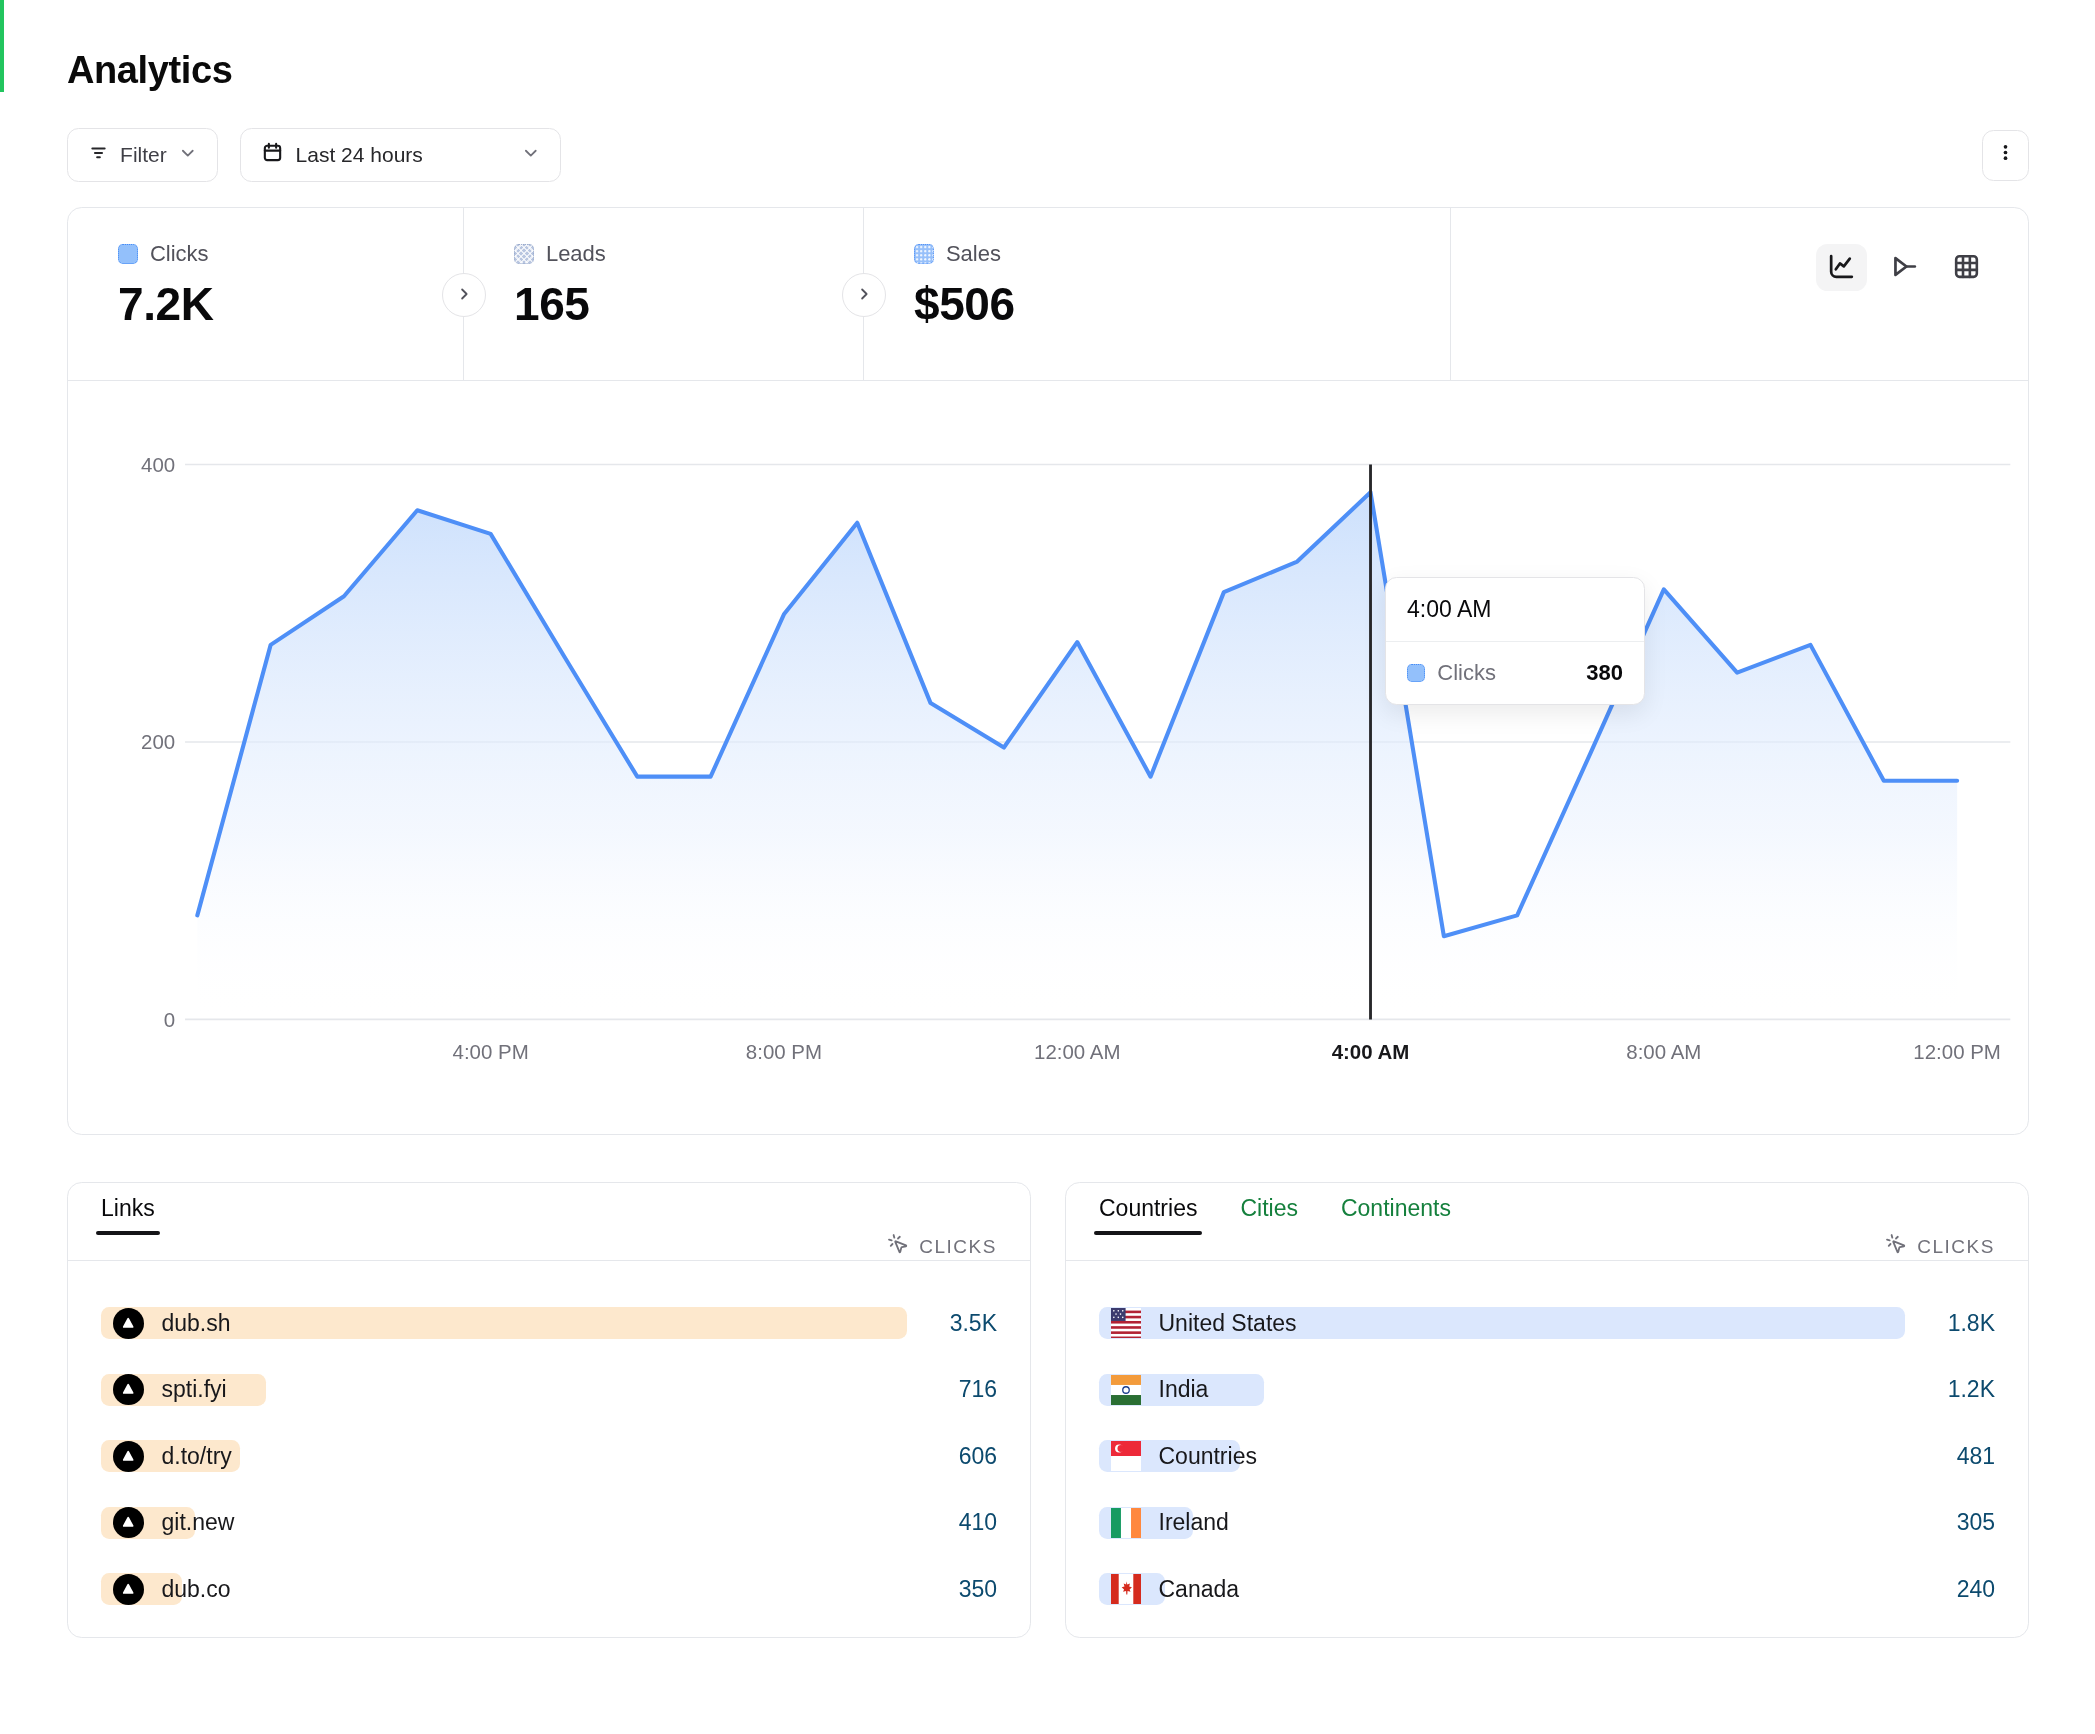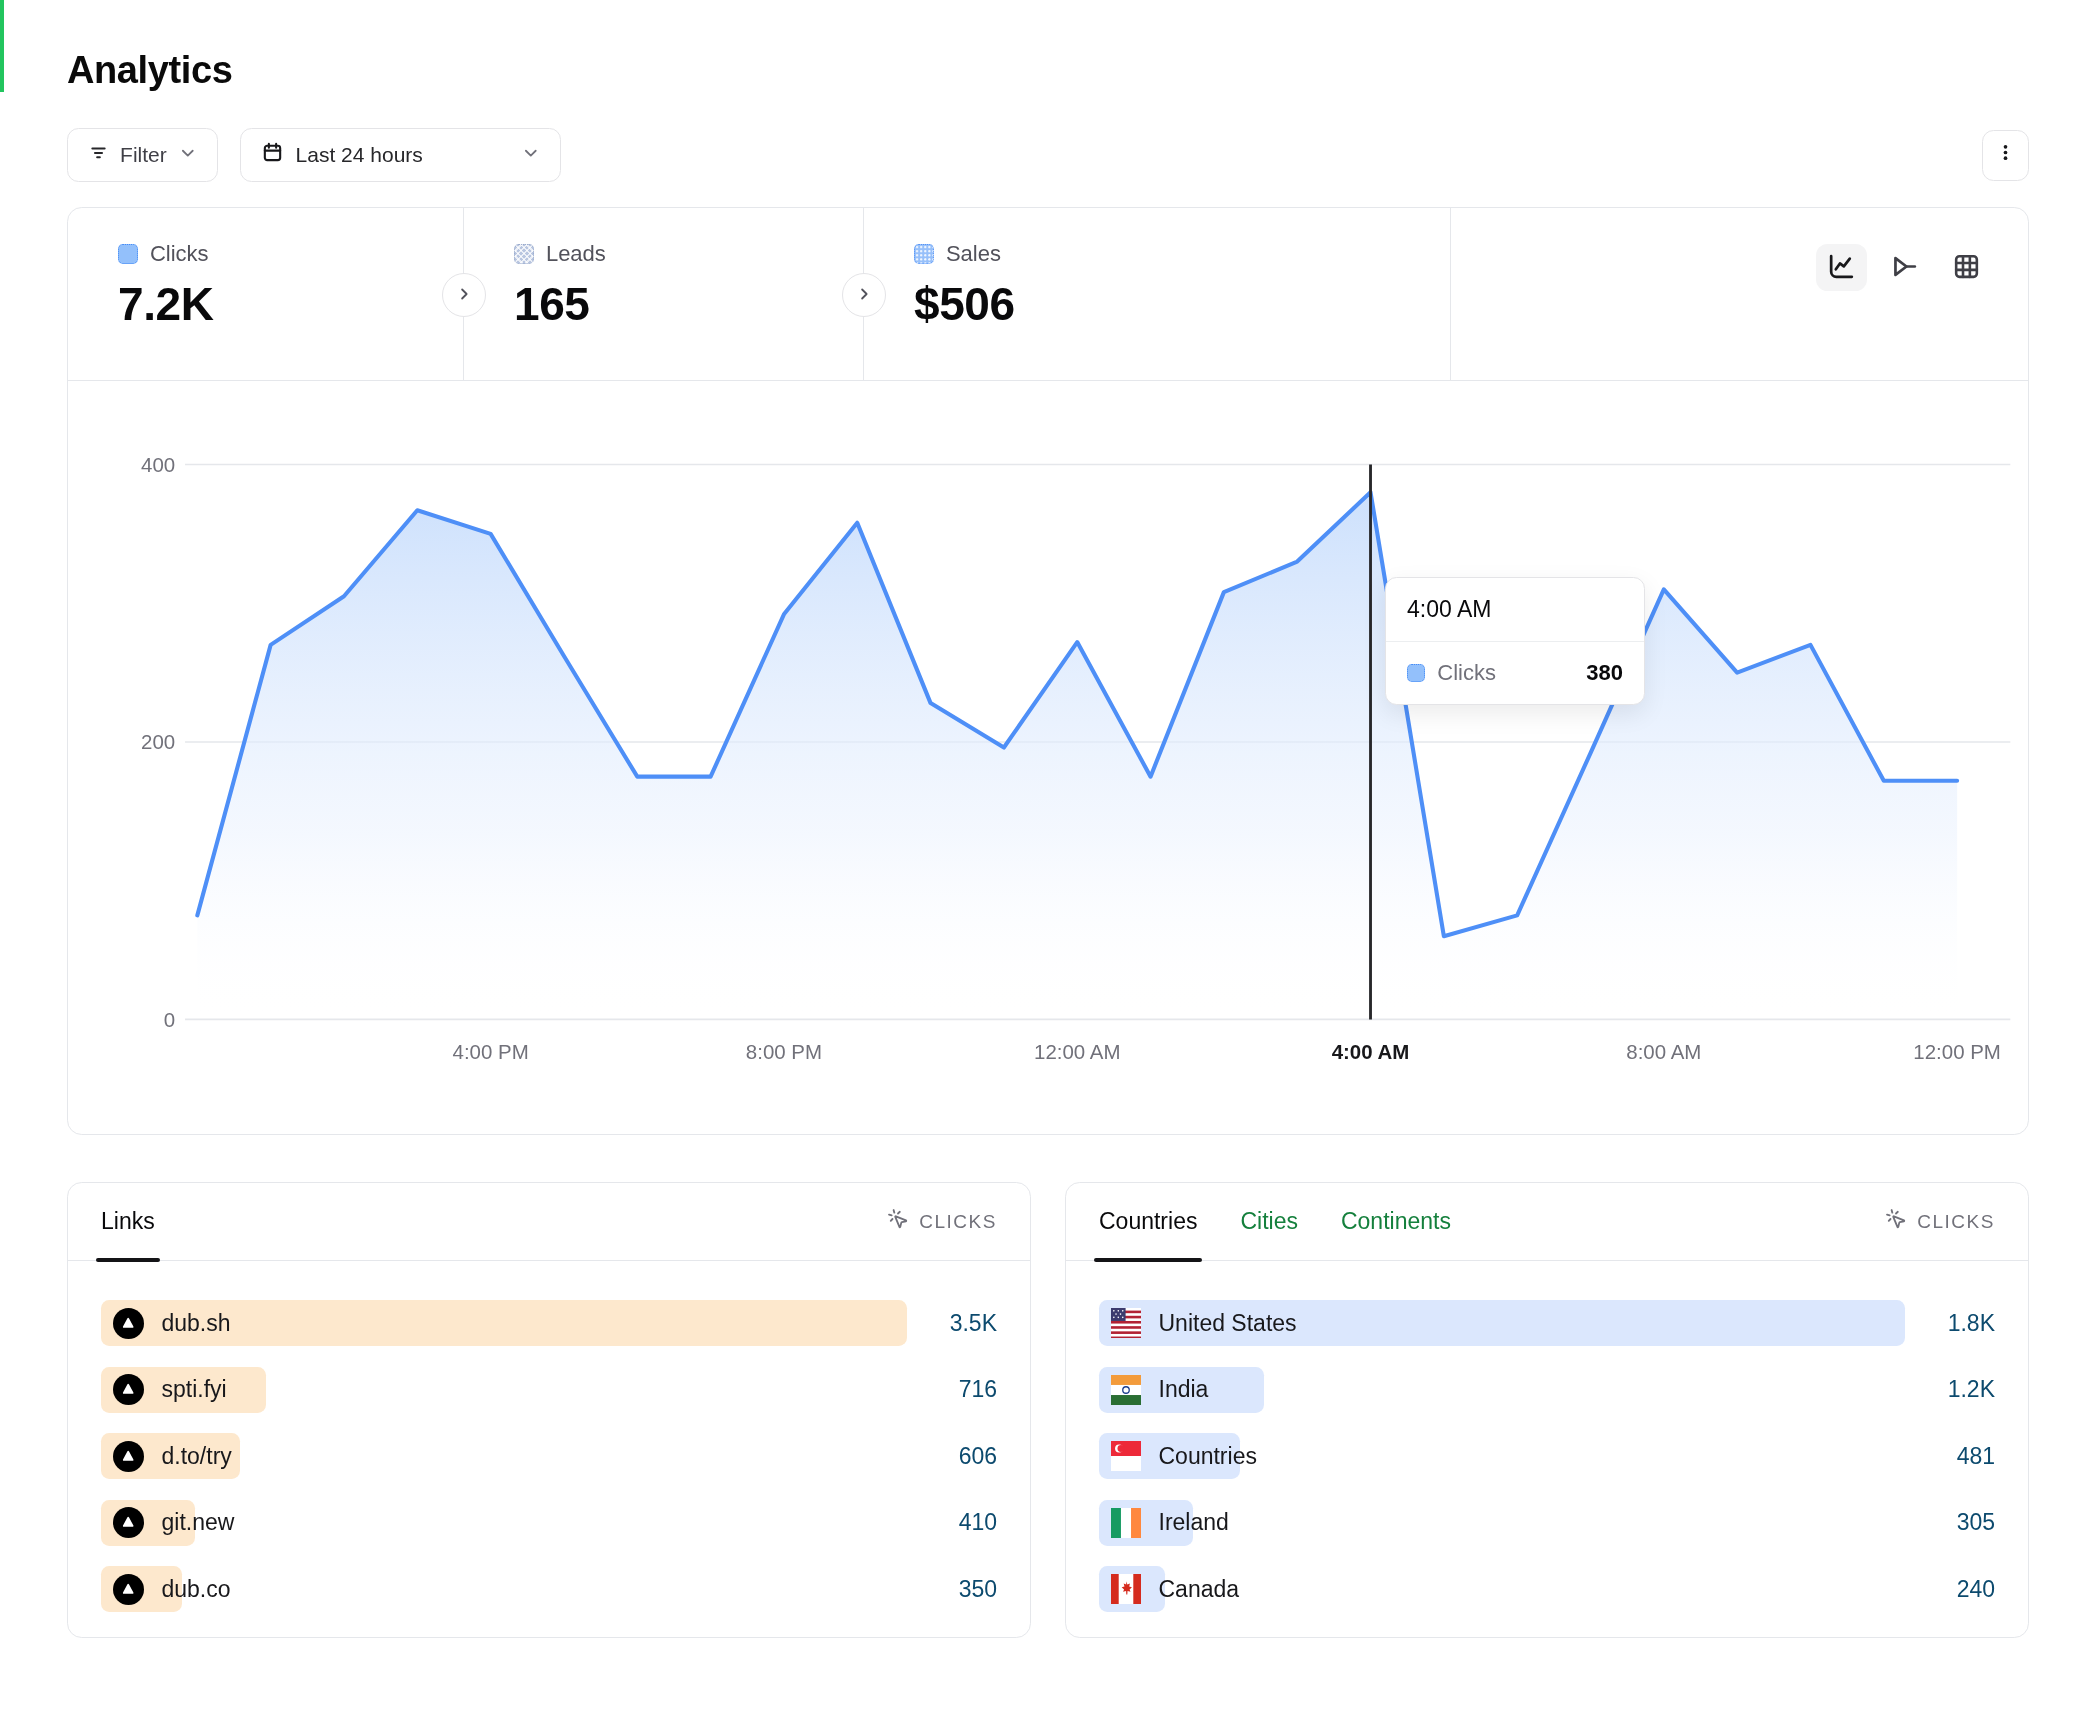--- a/index.html
+++ b/index.html
@@ -50,30 +50,30 @@
 
   .tooltip { position:absolute; width:260px; background:#fff; border:1.2px solid #e4e4e7; border-radius:11.5px; box-shadow:0 8.2px 24.5px rgba(0,0,0,.08); z-index:5; }
   .tt-head { padding:18px 21px; font-size:23px; color:#09090b; border-bottom:1.2px solid #eceef0; }
   .tt-row { padding:18px 21px; display:flex; align-items:center; gap:12.3px; font-size:22px; }
   .tt-row .legend { width:18px; height:18px; }
   .tt-series { color:#71717a; }
   .tt-val { margin-left:auto; font-weight:700; color:#09090b; }
 
   .bottom-grid { display:flex; gap:34px; margin-top:47px; }
   .panel { width:964px; height:456px; }
-  .panel-header { position:relative; display:flex; height:78px; padding:0 33px; border-bottom:1.2px solid #e5e7eb; }
+  .panel-header { position:relative; display:flex; height:78px; padding:0 33px; border-bottom:1.2px solid #e5e7eb;flex-direction:column; }
   .ptabs { display:flex; gap:43px; height:100%; }
   .ptab { position:relative; display:flex; align-items:center; font-size:23px; font-weight:500; color:#15803d; cursor:pointer; }
   .ptab.active { color:#09090b; }
   .ptab.active::after { content:""; position:absolute; left:-4.9px; right:-4.9px; bottom:-1.6px; height:4.1px; background:#141417; border-radius:2.5px; }
   .metric { margin-left:auto; display:flex; align-items:center; gap:9.8px; font-size:19px; font-weight:500; letter-spacing:.08em; color:#71717a; cursor:pointer; }
 
   .rows { padding:39px 33px 0 33px; }
   .lrow { display:flex; align-items:center; height:46px; margin-bottom:20.5px; cursor:pointer; }
-  .ltrack { position:relative; flex:1; height:46px; }
+  .ltrack { position:relative; flex:1; height:32px; }
   .lbar { position:absolute; left:0; top:0; bottom:0; border-radius:8.2px; }
   .bar-peach { background:#fde8cd; }
   .bar-blue { background:#dbe7fd; }
   .lcontent { position:absolute; left:11.5px; top:0; bottom:0; display:flex; align-items:center; gap:18px; }
   .llabel { font-size:23px; color:#18181b; }
   .lvalue { width:90px; text-align:right; font-size:23px; color:#0c4a6e; }
 
   .dubicon { width:31px; height:31px; border-radius:50%; background:#000; display:flex; align-items:center; justify-content:center; }
   .flag { width:30px; height:30px; border-radius:7.4px; overflow:hidden; position:relative; background:#fff; box-shadow:inset 0 0 0 0.8px rgba(0,0,0,.08); }
   .flag svg { display:block; }

